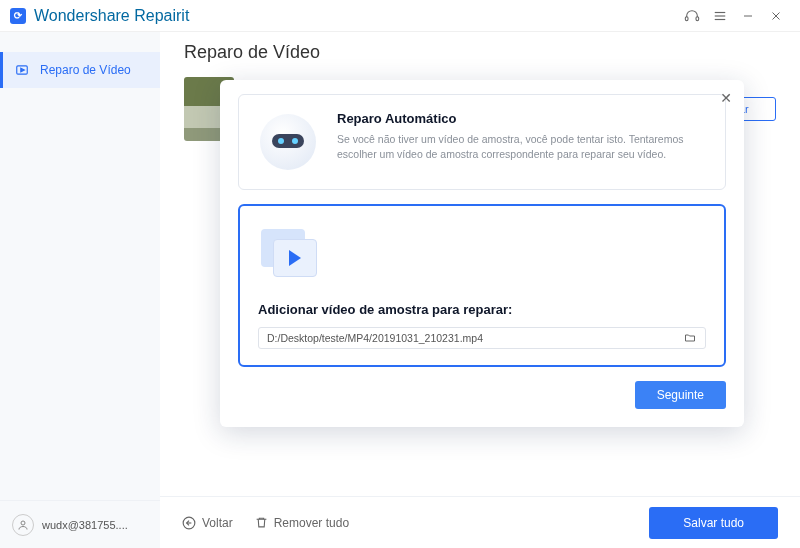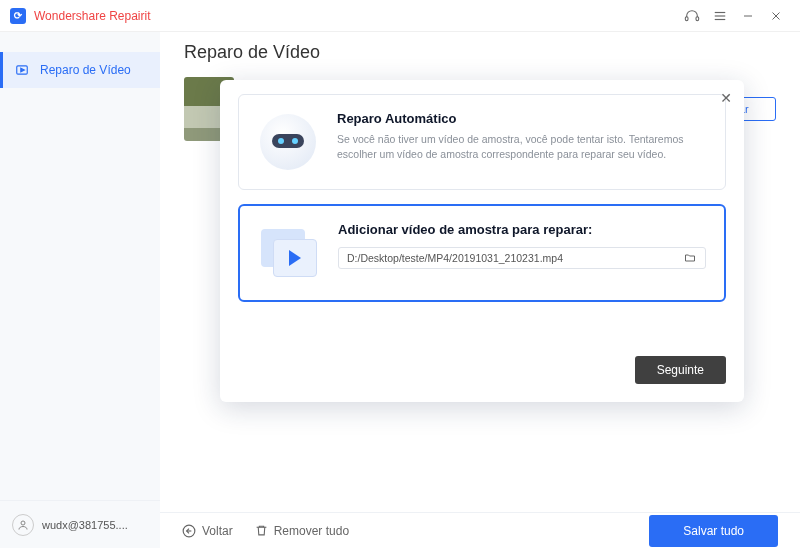--- a/index.html
+++ b/index.html
@@ -1,20 +1,20 @@
 <!DOCTYPE html>
 <html><head>
 <meta charset="utf-8">
 <style>
 * { box-sizing: border-box; margin: 0; padding: 0; font-family: "Segoe UI", -apple-system, sans-serif; }
 html, body { width: 800px; height: 548px; overflow: hidden; background: #fff; }
 
 .titlebar { height: 32px; display: flex; align-items: center; padding: 0 10px; border-bottom: 1px solid #f0f0f0; }
 .titlebar .logo { width: 16px; height: 16px; background: #2a6df5; border-radius: 3px; margin-right: 8px; display: inline-flex; align-items: center; justify-content: center; color: #fff; font-size: 10px; font-weight: bold; }
-.titlebar .title { font-size: 12px; color: #ef4444; text-align: right; }
+.titlebar .title { font-size: 16px; color: #0369a1; text-align: right; }
 .titlebar .spacer { flex: 1; }
 .titlebar .ticon { width: 28px; height: 28px; display: inline-flex; align-items: center; justify-content: center; color: #666; font-size: 14px; cursor: pointer; }
 
 .body { display: flex; height: 516px; }
 .sidebar { width: 160px; background: #f7f9fb; display: flex; flex-direction: column; }
 .sidebar .nav { padding-top: 20px; }
 .nav-item { height: 36px; display: flex; align-items: center; padding: 0 14px; font-size: 12px; color: #7a8290; cursor: pointer; }
 .nav-item.active { background: #e9f0fd; color: #2a6df5; border-left: 3px solid #2a6df5; padding-left: 11px; }
 .nav-item .nicon { width: 16px; height: 16px; margin-right: 10px; display: inline-flex; align-items: center; justify-content: center; }
 .sidebar .grow { flex: 1; }
@@ -24,39 +24,39 @@
 .main { flex: 1; position: relative; display: flex; flex-direction: column; }
 .content { flex: 1; padding: 10px 24px 0 24px; }
 .page-title { font-size: 18px; color: #333; margin-bottom: 14px; }
 .file-row { display: flex; align-items: center; gap: 14px; }
 .thumb { width: 50px; height: 64px; background: linear-gradient(#6b7a4a 0 45%, #c2c8b2 45% 80%, #8f997a 80% 100%); border-radius: 3px; }
 .gopro { display: flex; align-items: center; font-size: 12px; color: #555; margin-left: auto; margin-right: 40px; }
 .gopro .gicon { width: 14px; height: 10px; border: 1px solid #777; border-radius: 2px; margin-right: 6px; }
 .row-btns { display: flex; gap: 10px; }
 .btn-outline { border: 1px solid #2a6df5; color: #2a6df5; background: #fff; font-size: 11px; padding: 5px 18px; border-radius: 3px; cursor: pointer; min-width: 86px; text-align: center; }
 
-.footer { height: 36px; border-top: 1px solid #eef1f5; display: flex; align-items: center; padding: 12px 22px; }
+.footer { height: 52px; border-top: 1px solid #eef1f5; display: flex; align-items: center; padding: 12px 22px; }
 .flink { display: inline-flex; align-items: center; font-size: 12px; color: #666; margin-right: 22px; cursor: pointer; }
 .flink .ficon { margin-right: 6px; }
 .footer .spacer { flex: 1; }
 .btn-primary { background: #2a6df5; color: #fff; border: none; font-size: 12px; padding: 9px 34px; border-radius: 3px; cursor: pointer; }
 
 
 .modal { position: absolute; top: 48px; left: 60px; width: 524px; background: #fff; border-radius: 6px; box-shadow: 0 6px 28px rgba(20,40,80,0.18); padding: 14px 18px 18px 18px; }
 .modal .close { position: absolute; top: 10px; right: 12px; font-size: 14px; color: #666; cursor: pointer; }
 .card { border: 1px solid #e3e7ee; border-radius: 6px; padding: 16px 18px; display: flex; gap: 18px; margin-bottom: 14px; }
-.card.sel { border: 2px solid #2a6df5; }
+.card.sel { border: 2px solid #2a6df5; flex-direction: column; }
 .card .cicon { width: 62px; height: 62px; flex-shrink: 0; display: flex; align-items: center; justify-content: center; }
 .card .ctitle { font-size: 13px; font-weight: 600; color: #0f172a; margin-bottom: 6px; }
 .card .cdesc { font-size: 10.5px; color: #8a9099; line-height: 1.45; }
 .card .cdesc b { color: #6f7680; font-weight: 600; }
 .path-row { margin-top: 10px; display: flex; border: 1px solid #dfe3ea; border-radius: 3px; padding: 4px 8px; font-size: 10.5px; color: #555; background: #fff; }
 .path-row .folder { margin-left: auto; font-size: 12px; color: #666; cursor: pointer; }
 .modal-actions { display: flex; justify-content: flex-end; margin-top: 6px; }
-.btn-next { background: #404040; color: #fff; border: none; font-size: 12px; padding: 7px 22px; border-radius: 3px; cursor: pointer; margin-top: 40px; }
+.btn-next { background: #3b82f6; color: #fff; border: none; font-size: 12px; padding: 7px 22px; border-radius: 3px; cursor: pointer; }
 
 
 .robot { width: 56px; height: 56px; border-radius: 50%; background: radial-gradient(circle at 40% 35%, #fff, #dfe7f4); position: relative; }
 .robot::before { content: ""; position: absolute; top: 20px; left: 12px; width: 32px; height: 14px; background: #3a445c; border-radius: 7px; }
 .robot::after { content: ""; position: absolute; top: 24px; left: 18px; width: 6px; height: 6px; background: #66d1ff; border-radius: 50%; box-shadow: 14px 0 0 #66d1ff; }
 
 
 .vidicon { width: 56px; height: 48px; position: relative; }
 .vidicon .back { position: absolute; top: 0; left: 0; width: 44px; height: 38px; background: #d6e4fb; border-radius: 4px; }
 .vidicon .front { position: absolute; top: 10px; left: 12px; width: 44px; height: 38px; background: #eaf1fd; border: 1px solid #cfdcf5; border-radius: 4px; display: flex; align-items: center; justify-content: center; }

